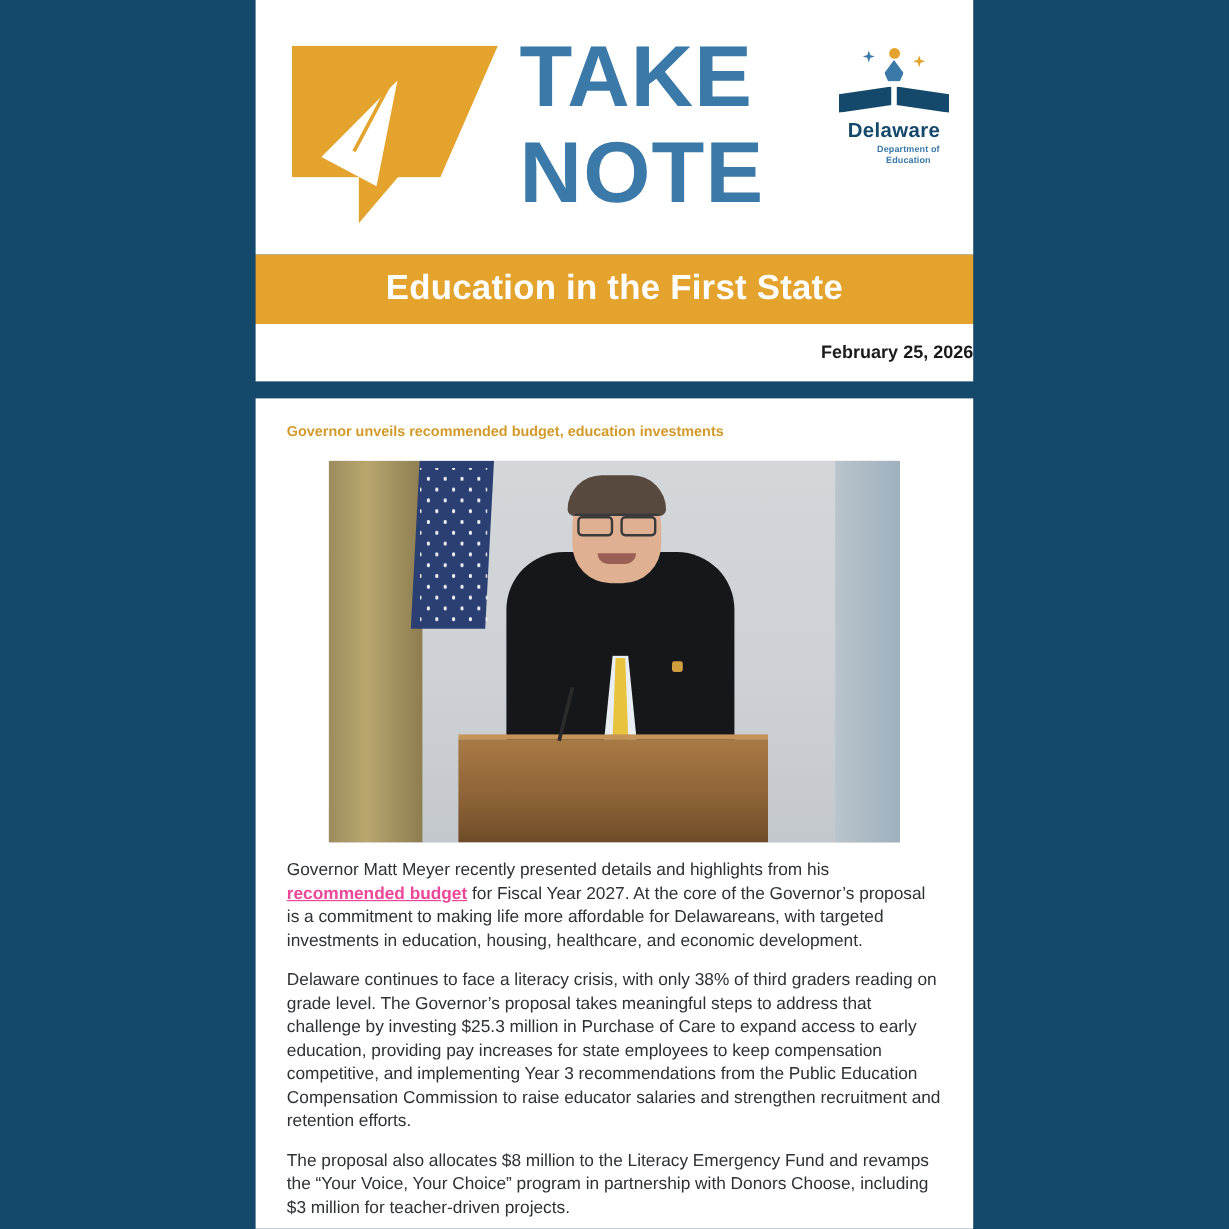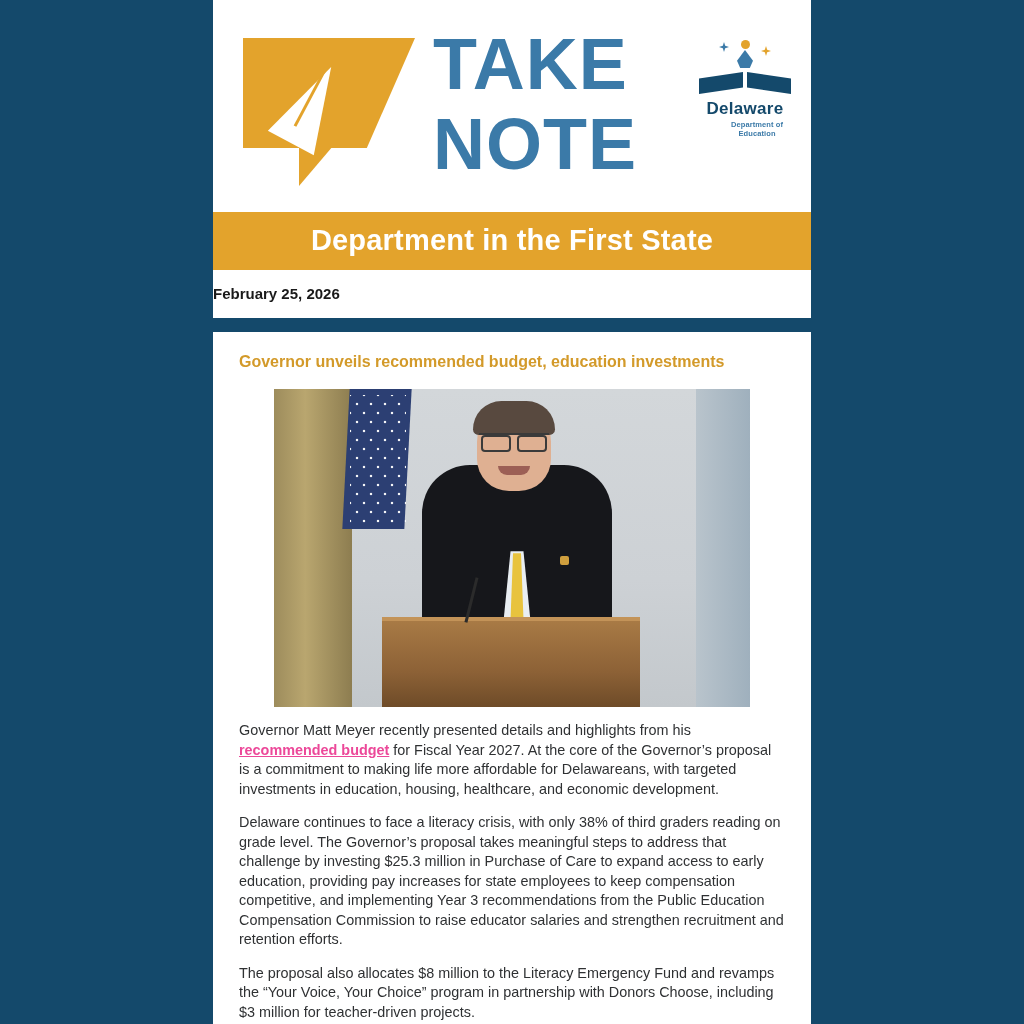--- a/index.html
+++ b/index.html
@@ -179,39 +179,39 @@
     background: #e3a32c;
     color: #ffffff;
     text-align: center;
     font-size: 29px;
     font-weight: bold;
     padding: 12px 0 13px 0;
     letter-spacing: .2px;
   }
   .date-bar {
     background: #ffffff;
-    text-align: left;
+    text-align: right;
     color: #1a1a1a;
     font-size: 15px;
     font-weight: bold;
     padding: 15px 0 16px 0;
   }
   .gap {
     height: 14px;
     background: #14496b;
   }
 
   
   .article {
     background: #ffffff;
     padding: 20px 26px 24px 26px;
   }
   .article-title {
     color: #d39a2a;
-    font-size: 16px;
+    font-size: 12px;
     font-weight: bold;
     margin: 0 0 18px 0;
     line-height: 1.2;
   }
   .photo {
     width: 476px;
     height: 318px;
     margin: 0 auto 14px auto;
     position: relative;
     overflow: hidden;
@@ -405,21 +405,21 @@
             <div class="book-left"></div>
             <div class="book-right"></div>
           </div>
           <div class="doe-name">Delaware</div>
           <div class="doe-sub">Department of Education</div>
         </div>
 
       </div>
     </div>
 
-    <div class="gold-banner">Department in the First State</div>
+    <div class="gold-banner">Education in the First State</div>
 
     <div class="date-bar">February 25, 2026</div>
 
     <div class="gap"></div>
 
     <div class="article">
       <h2 class="article-title">Governor unveils recommended budget, education investments</h2>
 
       <div class="photo">
         <div class="wall"></div>

